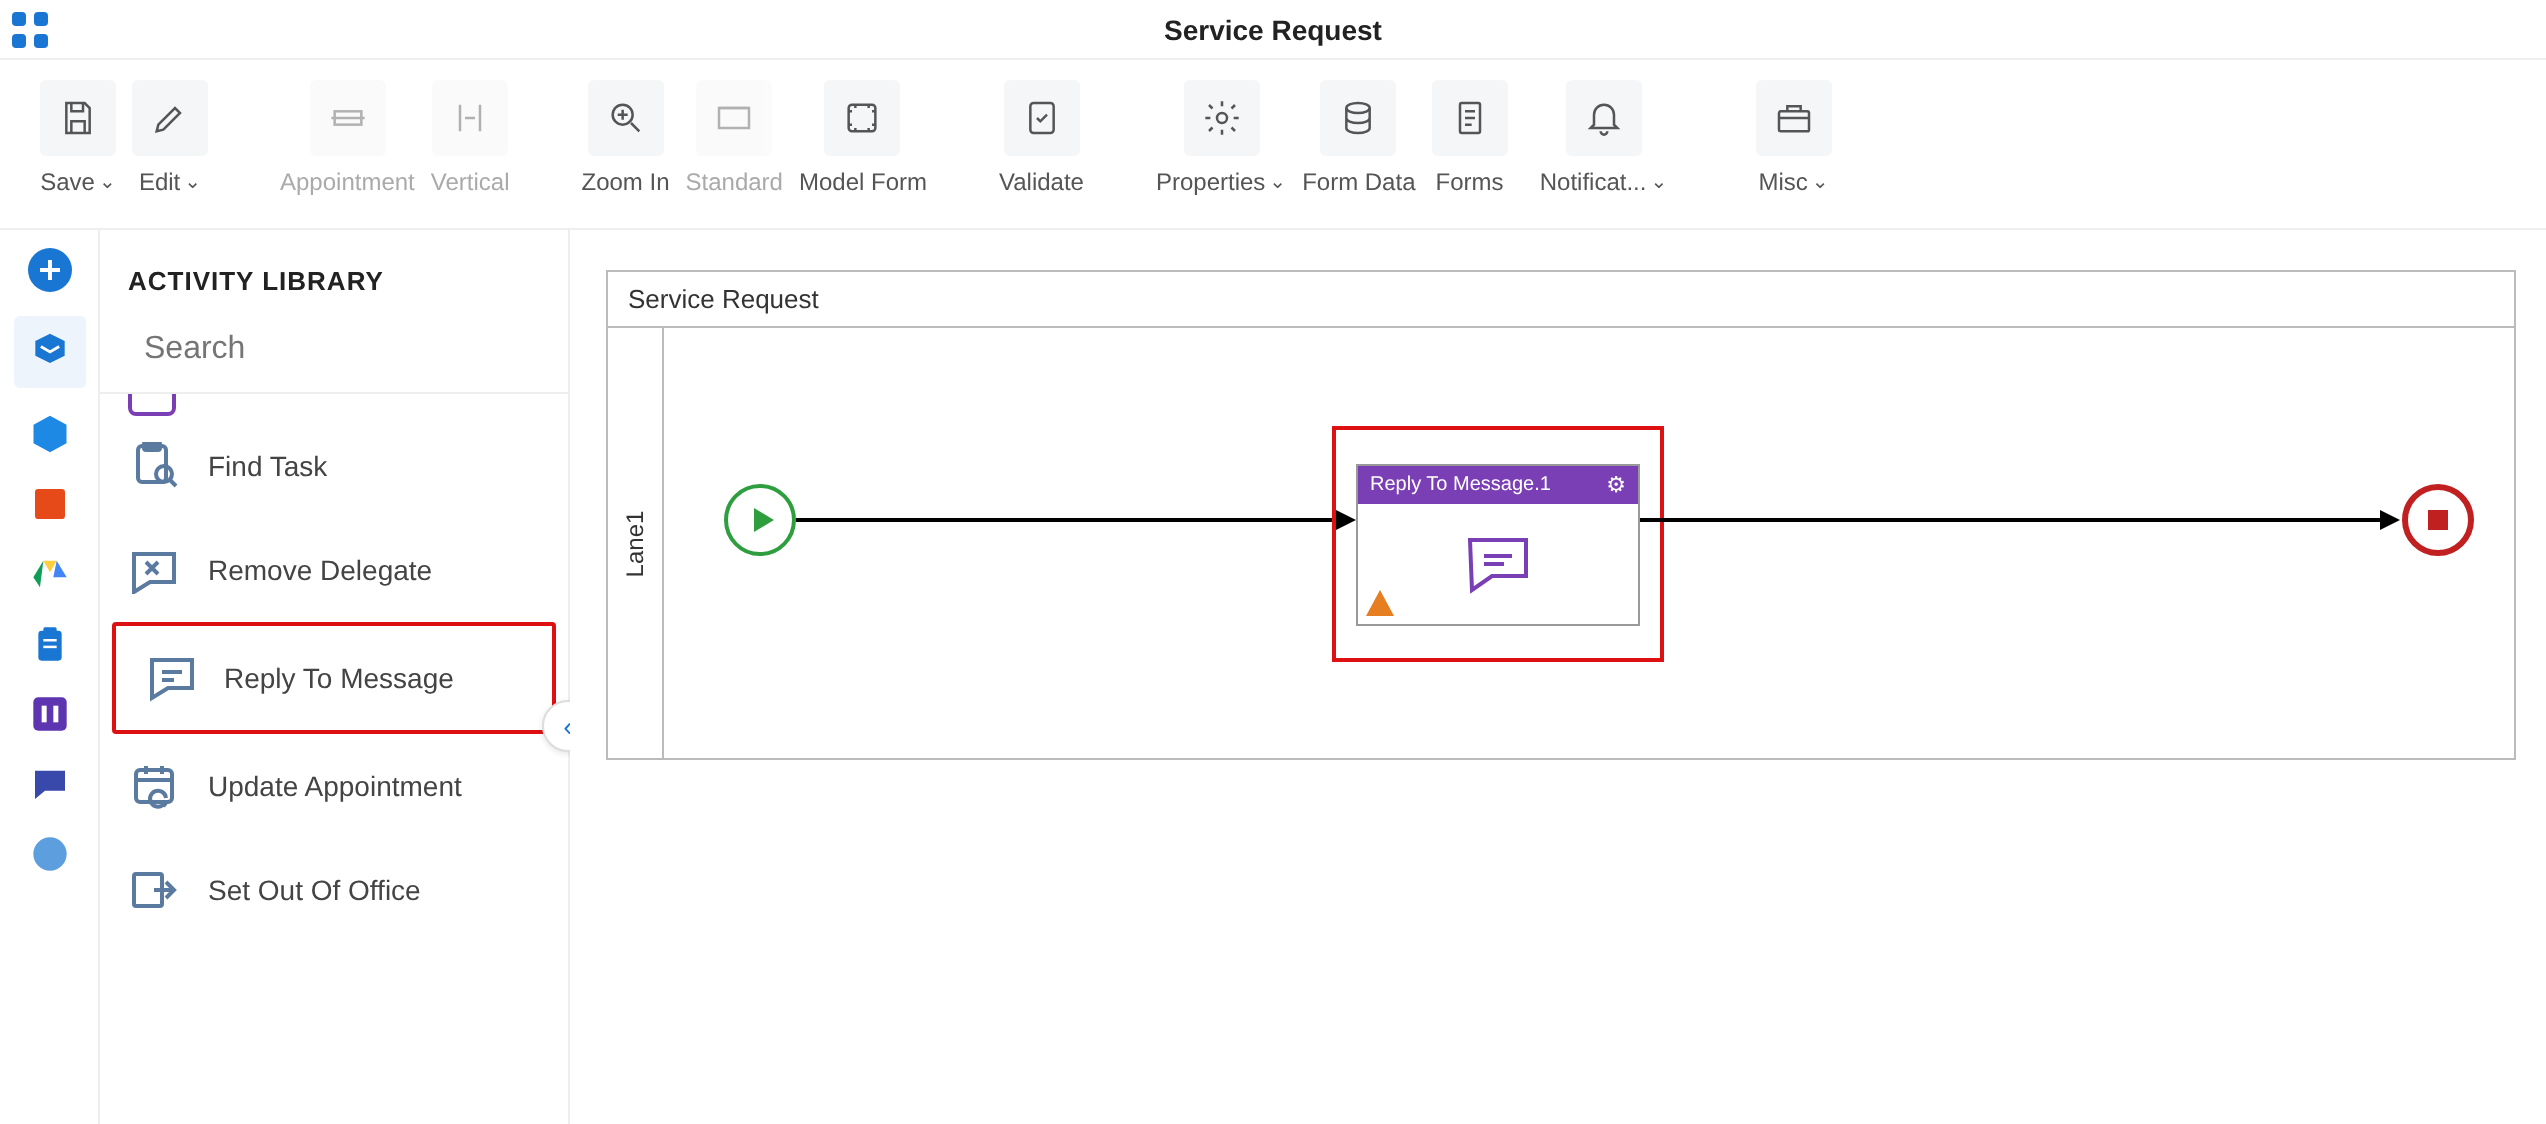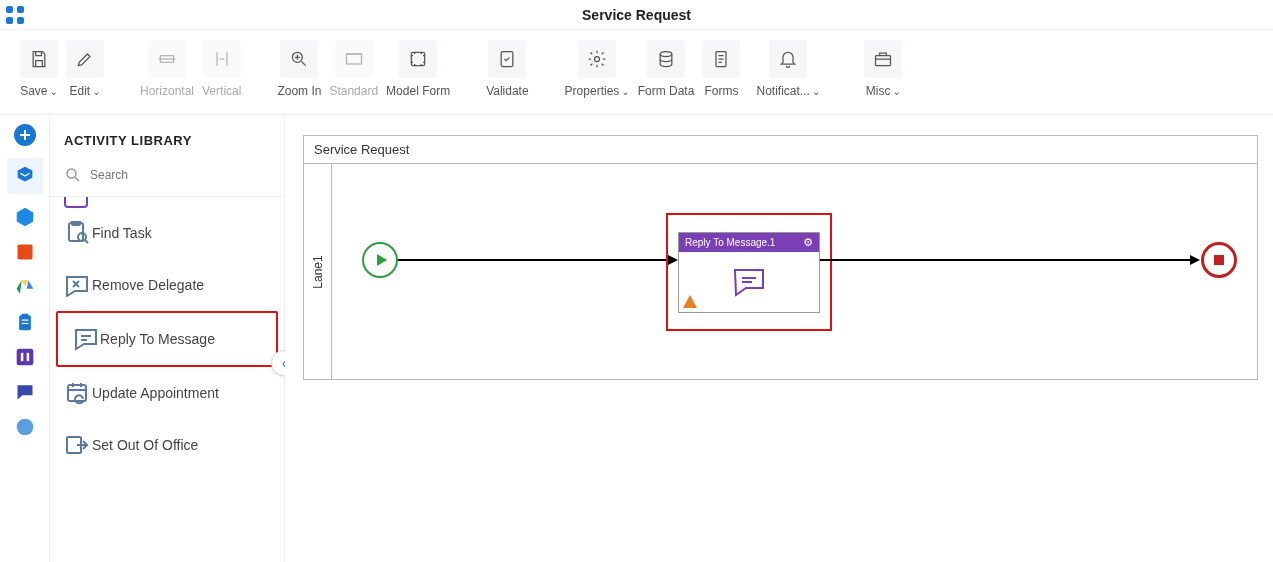--- a/index.html
+++ b/index.html
@@ -20,23 +20,23 @@
   .tb-label.wide { width: 80px; justify-content: center; }
   .chev { font-size: 10px; }
 
   .main { display: flex; height: calc(562px - 30px - 85px); }
   .left-rail { width: 50px; background: #fff; border-right: 1px solid #eee; display: flex; flex-direction: column; align-items: center; padding-top: 8px; gap: 11px; }
   .rail-icon { width: 24px; height: 24px; display: flex; align-items: center; justify-content: center; border-radius: 4px; }
 
   .sidebar { width: 235px; border-right: 1px solid #eee; display: flex; flex-direction: column; position: relative; }
   .sidebar-title { font-weight: 700; font-size: 13px; letter-spacing: 0.5px; padding: 18px 14px 12px 14px; color: #222; }
   .search-row { display: flex; align-items: center; padding: 6px 14px 12px 14px; border-bottom: 1px solid #eee; gap: 8px; }
-  .search-row input { border: none; outline: none; font-size: 12px; color: #888; flex: 1; }
+  .search-row input { border: none; outline: none; font-size: 16px; color: #888; flex: 1; }
   .activity-list { flex: 1; overflow: hidden; padding: 6px 0; }
-  .activity-item { display: flex; align-items: center; padding: 14px 14px; cursor: pointer; color: #444; font-size: 14px; }
+  .activity-item { display: flex; align-items: center; gap: 12px; padding: 14px 14px; cursor: pointer; color: #444; font-size: 14px; }
   .activity-item.highlight { border: 2px solid #d11; border-radius: 2px; margin: 0 6px; }
   .act-icon { width: 28px; height: 24px; display: flex; align-items: center; justify-content: center; flex-shrink: 0; }
   .act-icon svg { stroke: #5a7aa0; fill: none; stroke-width: 2; }
   .fragment-icon { height: 12px; margin-left: 14px; margin-bottom: -8px; }
 
   .collapse-btn { position: absolute; right: -13px; top: 235px; width: 26px; height: 26px; background: #fff; border: 1px solid #ddd; border-radius: 50%; display: flex; align-items: center; justify-content: center; color: #1976d2; font-size: 14px; cursor: pointer; box-shadow: 0 1px 3px rgba(0,0,0,0.1); }
 
   .canvas-area { flex: 1; padding: 20px 0 0 18px; background: #fff; overflow: hidden; position: relative; }
   .process-box { border: 1px solid #bbb; width: 955px; }
   .process-title-row { border-bottom: 1px solid #bbb; padding: 6px 10px; font-size: 13px; color: #333; }
@@ -108,21 +108,21 @@
 
   <div class="tb-spacer"></div>
 
   <div class="tb-btn">
     <div class="tb-icon-box disabled">
         <svg viewBox="0 0 24 24">
           <rect x="4" y="8" width="16" height="8"></rect>
           <path d="M2 12h20"></path>
         </svg>
       </div>
-    <div class="tb-label disabled">Horizontal</div>
+    <div class="tb-label disabled">Appointment</div>
   </div>
 
   <div class="tb-btn">
     <div class="tb-icon-box disabled">
         <svg viewBox="0 0 24 24">
           <path d="M6 4v16M18 4v16M9 12h6"></path>
         </svg>
       </div>
     <div class="tb-label disabled">Vertical</div>
   </div>

